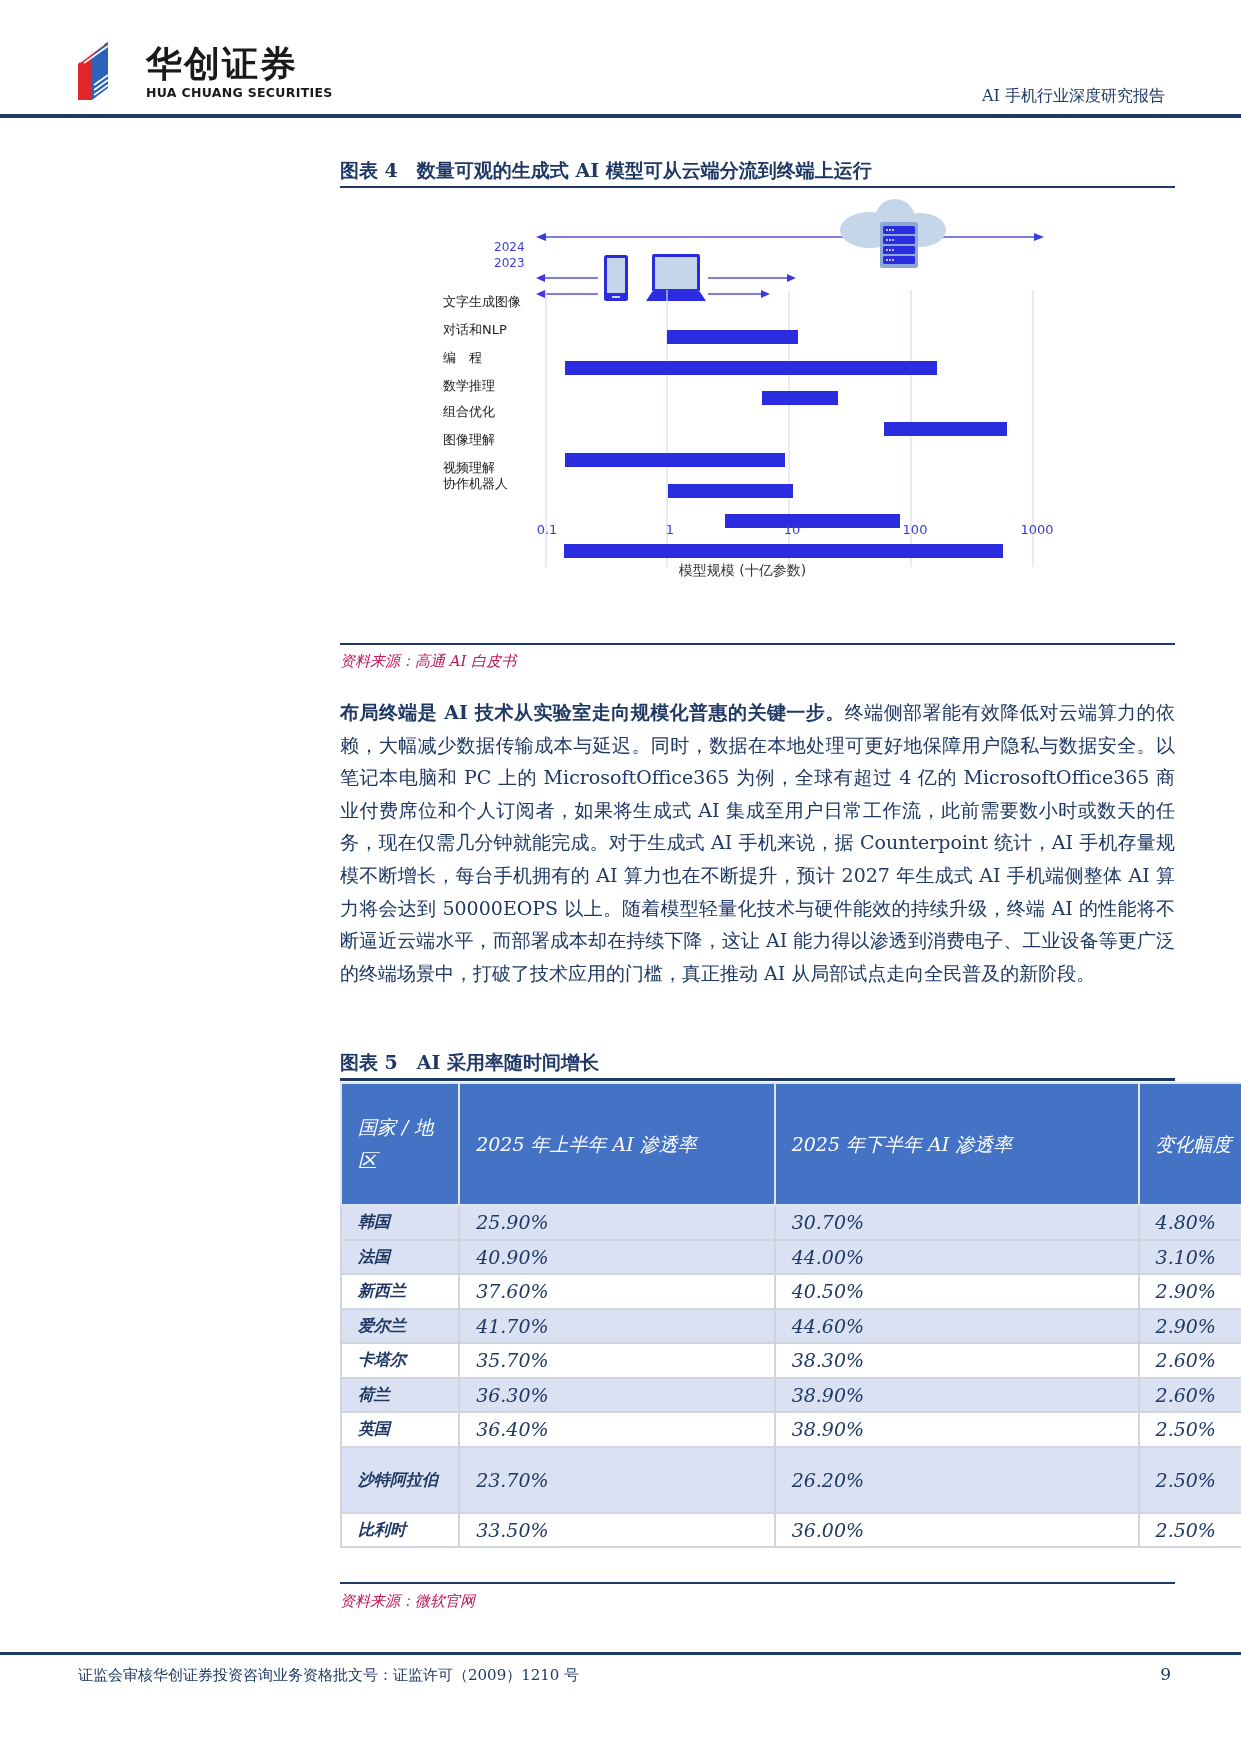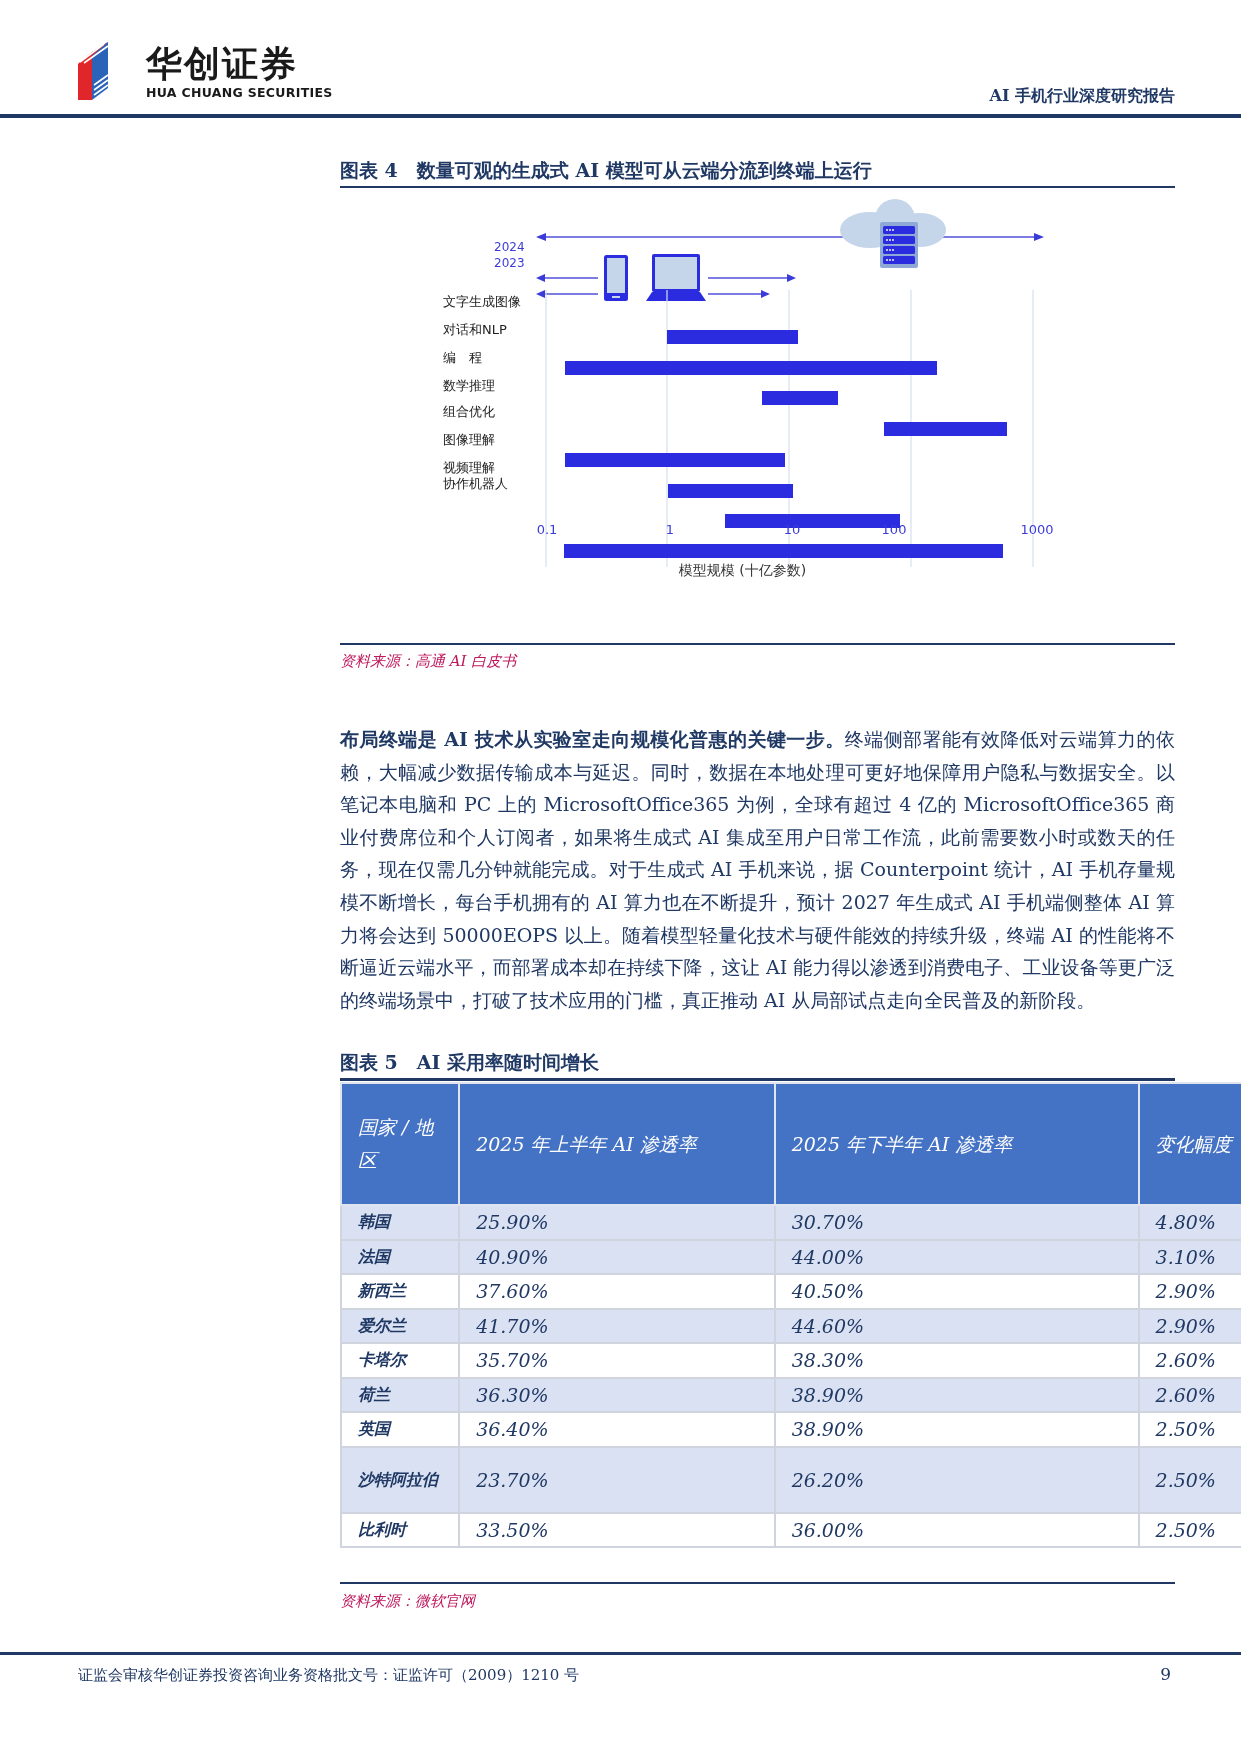--- a/index.html
+++ b/index.html
@@ -4,38 +4,38 @@
 <style>
   * { box-sizing: border-box; margin: 0; padding: 0; }
   html, body { width: 1241px; height: 1754px; background: #ffffff; }
   body { position: relative; font-family: "DejaVu Serif", "Liberation Serif", serif; color: #1f3864; overflow: hidden; }
 
   
   .header { position: absolute; left: 0; top: 0; width: 1241px; height: 120px; }
   .logo { position: absolute; left: 78px; top: 42px; width: 60px; height: 58px; }
   .logo-cn { position: absolute; left: 146px; top: 40px; font-family: "DejaVu Sans", sans-serif; font-weight: bold; font-size: 36px; color: #1a1a1a; letter-spacing: 2px; }
   .logo-en { position: absolute; left: 146px; top: 85px; font-family: "DejaVu Sans", sans-serif; font-weight: bold; font-size: 12.5px; color: #1a1a1a; letter-spacing: 0.3px; }
-  .report-title { position: absolute; right: 66px; top: 86px; font-family: "DejaVu Serif", serif; font-weight: bold; font-size: 16px; color: #1f3864; text-align: right; }
+  .report-title { position: absolute; right: 76px; top: 86px; font-family: "DejaVu Serif", serif; font-weight: normal; font-size: 16px; color: #1f3864; text-align: right; }
   .header-rule { position: absolute; left: 0; top: 114px; width: 1241px; height: 4px; background: #1f3864; }
 
   
   .fig-title { position: absolute; left: 340px; width: 835px; font-weight: bold; font-size: 19px; color: #1f3864; }
   .fig-rule { position: absolute; left: 340px; width: 835px; height: 2px; background: #1f3864; }
   .source { position: absolute; left: 340px; font-style: italic; font-size: 15px; color: #be185d; }
 
   
   .chart { position: absolute; left: 340px; top: 192px; width: 835px; height: 450px; }
   .chart svg { position: absolute; left: 0; top: 0; }
   .cat-label { position: absolute; left: 103px; font-family: "DejaVu Sans", sans-serif; font-size: 13px; color: #222; white-space: nowrap; }
   .tick-label { position: absolute; top: 390px; font-family: "DejaVu Sans", sans-serif; font-size: 13px; color: #3b3bd9; transform: translateX(-50%); }
   .year-label { position: absolute; font-family: "DejaVu Sans", sans-serif; font-size: 12px; color: #3b3bd9; }
   .x-title { position: absolute; left: 0; width: 100%; text-align: center; top: 424px; font-family: "DejaVu Sans", sans-serif; font-size: 14px; color: #333; padding-left: 30px; }
 
   
-  .para { position: absolute; left: 340px; top: 723px; width: 835px; font-size: 19px; line-height: 32.6px; color: #1f3864; text-align: justify; text-align-last: left; }
+  .para { position: absolute; left: 340px; top: 696px; width: 835px; font-size: 19px; line-height: 32.6px; color: #1f3864; text-align: justify; text-align-last: left; }
   .para b { font-weight: bold; }
 
   
   .table-wrap { position: absolute; left: 340px; top: 1082px; width: 835px; }
   table { border-collapse: collapse; width: 978px; font-size: 19px; color: #1f3864; font-style: italic; }
   th { background: #4472c4; color: #ffffff; font-weight: normal; text-align: left; vertical-align: middle; padding: 6px 16px; line-height: 33px; border: 2px solid #e0e4ee; height: 122px; }
   td { padding: 0 16px; height: 34.5px; border: 2px solid #d0d4de; text-align: left; vertical-align: middle; line-height: 30px; }
   td.region { font-weight: bold; font-size: 16px; padding-left: 16px; margin-left: 28px; }
   tr.shade td { background: #d9e1f2; }
   tr.plain td { background: #ffffff; }
@@ -162,21 +162,21 @@
   <div class="cat-label" style="top:157px;">编　程</div>
   <div class="cat-label" style="top:185px;">数学推理</div>
   <div class="cat-label" style="top:211px;">组合优化</div>
   <div class="cat-label" style="top:239px;">图像理解</div>
   <div class="cat-label" style="top:267px;">视频理解</div>
   <div class="cat-label" style="top:283px;">协作机器人</div>
 
   <div class="tick-label" style="left:207px; top:330px;">0.1</div>
   <div class="tick-label" style="left:330px; top:330px;">1</div>
   <div class="tick-label" style="left:452px; top:330px;">10</div>
-  <div class="tick-label" style="left:554px; top:330px;">100</div>
+  <div class="tick-label" style="left:575px; top:330px;">100</div>
   <div class="tick-label" style="left:697px; top:330px;">1000</div>
 
   <div class="x-title" style="top:370px; left:-30px;">模型规模 (十亿参数)</div>
 </div>
 
 <div class="fig-rule" style="top:643px;"></div>
 <div class="source" style="top:652px;">资料来源：高通 AI 白皮书</div>
 
 <div class="para"><b>布局终端是 AI 技术从实验室走向规模化普惠的关键一步。</b><span>终端侧部署能有效降低对云端算力的依赖，大幅减少数据传输成本与延迟。同时，数据在本地处理可更好地保障用户隐私与数据安全。以笔记本电脑和 PC 上的 MicrosoftOffice365 为例，全球有超过 4 亿的 MicrosoftOffice365 商业付费席位和个人订阅者，如果将生成式 AI 集成至用户日常工作流，此前需要数小时或数天的任务，现在仅需几分钟就能完成。对于生成式 AI 手机来说，据 Counterpoint 统计，AI 手机存量规模不断增长，每台手机拥有的 AI 算力也在不断提升，预计 2027 年生成式 AI 手机端侧整体 AI 算力将会达到 50000EOPS 以上。随着模型轻量化技术与硬件能效的持续升级，终端 AI 的性能将不断逼近云端水平，而部署成本却在持续下降，这让 AI 能力得以渗透到消费电子、工业设备等更广泛的终端场景中，打破了技术应用的门槛，真正推动 AI 从局部试点走向全民普及的新阶段。</span></div>
 

